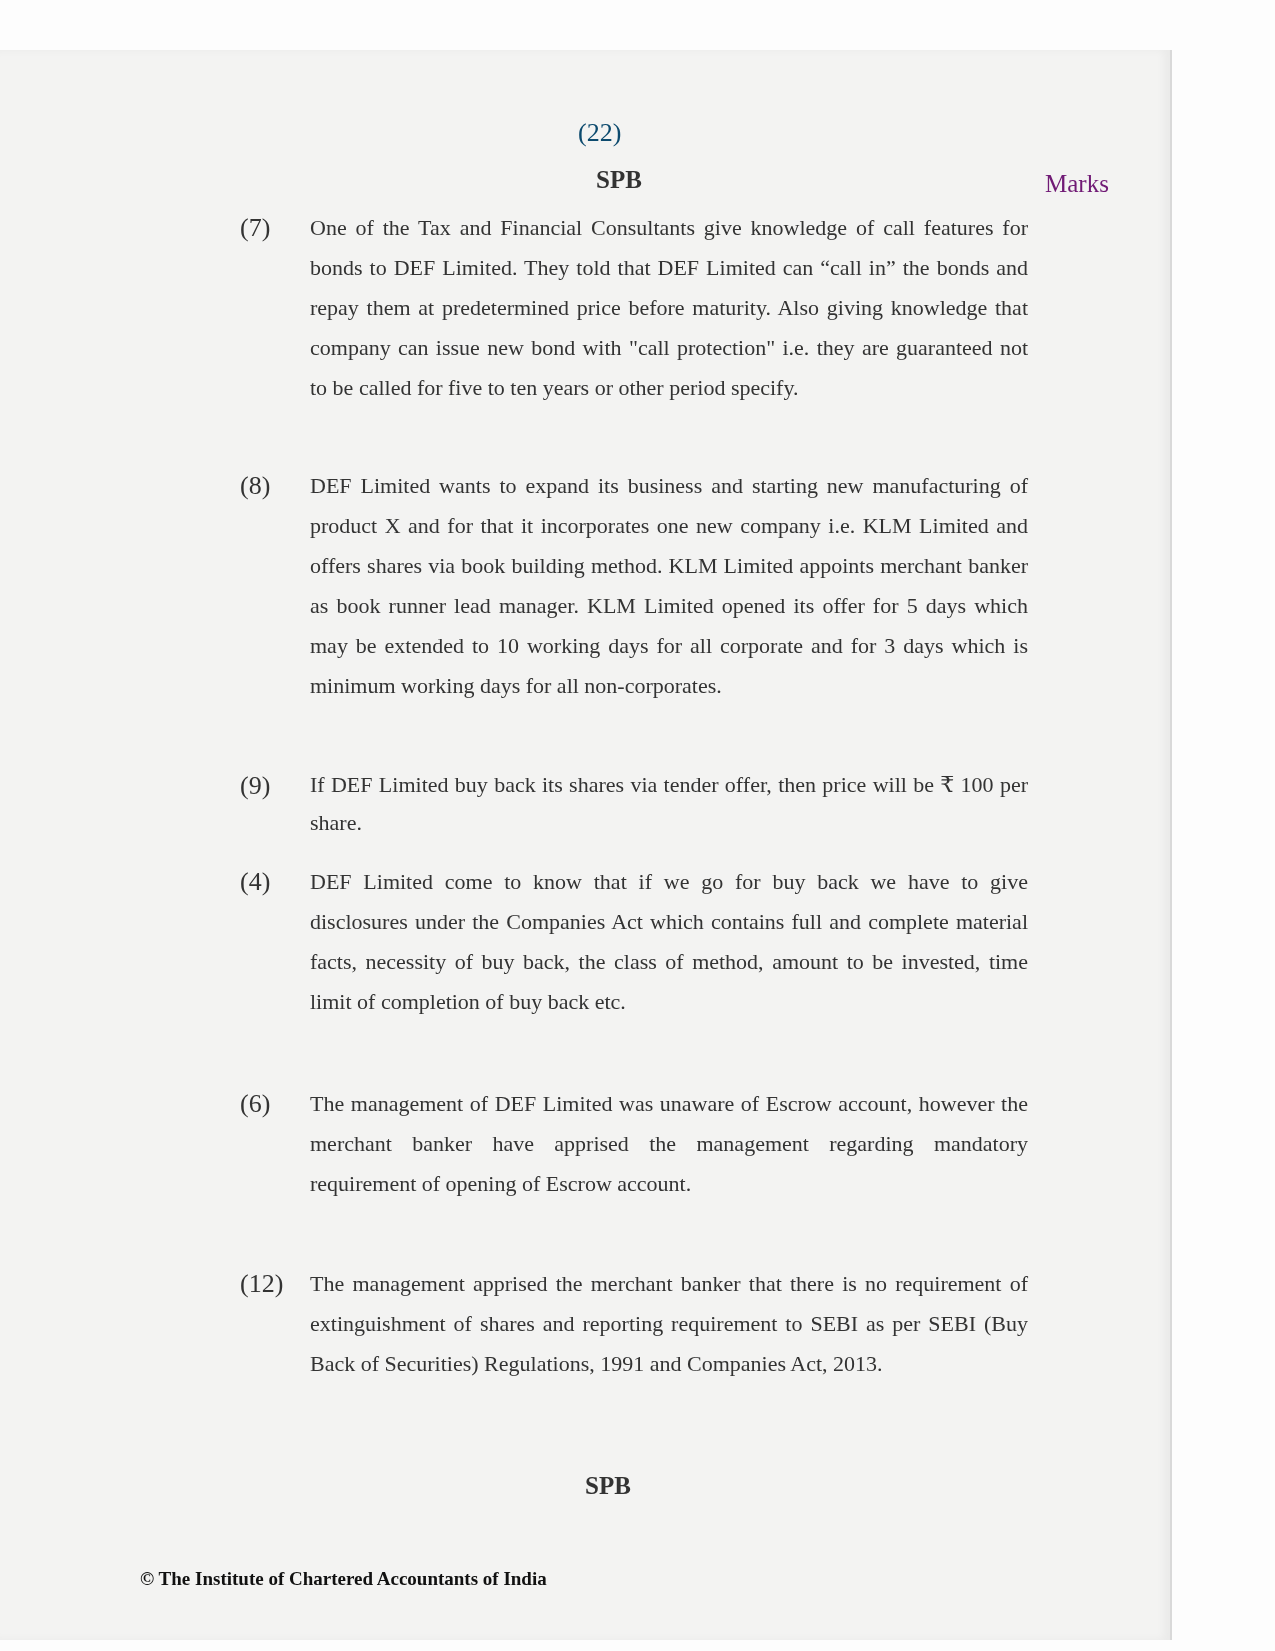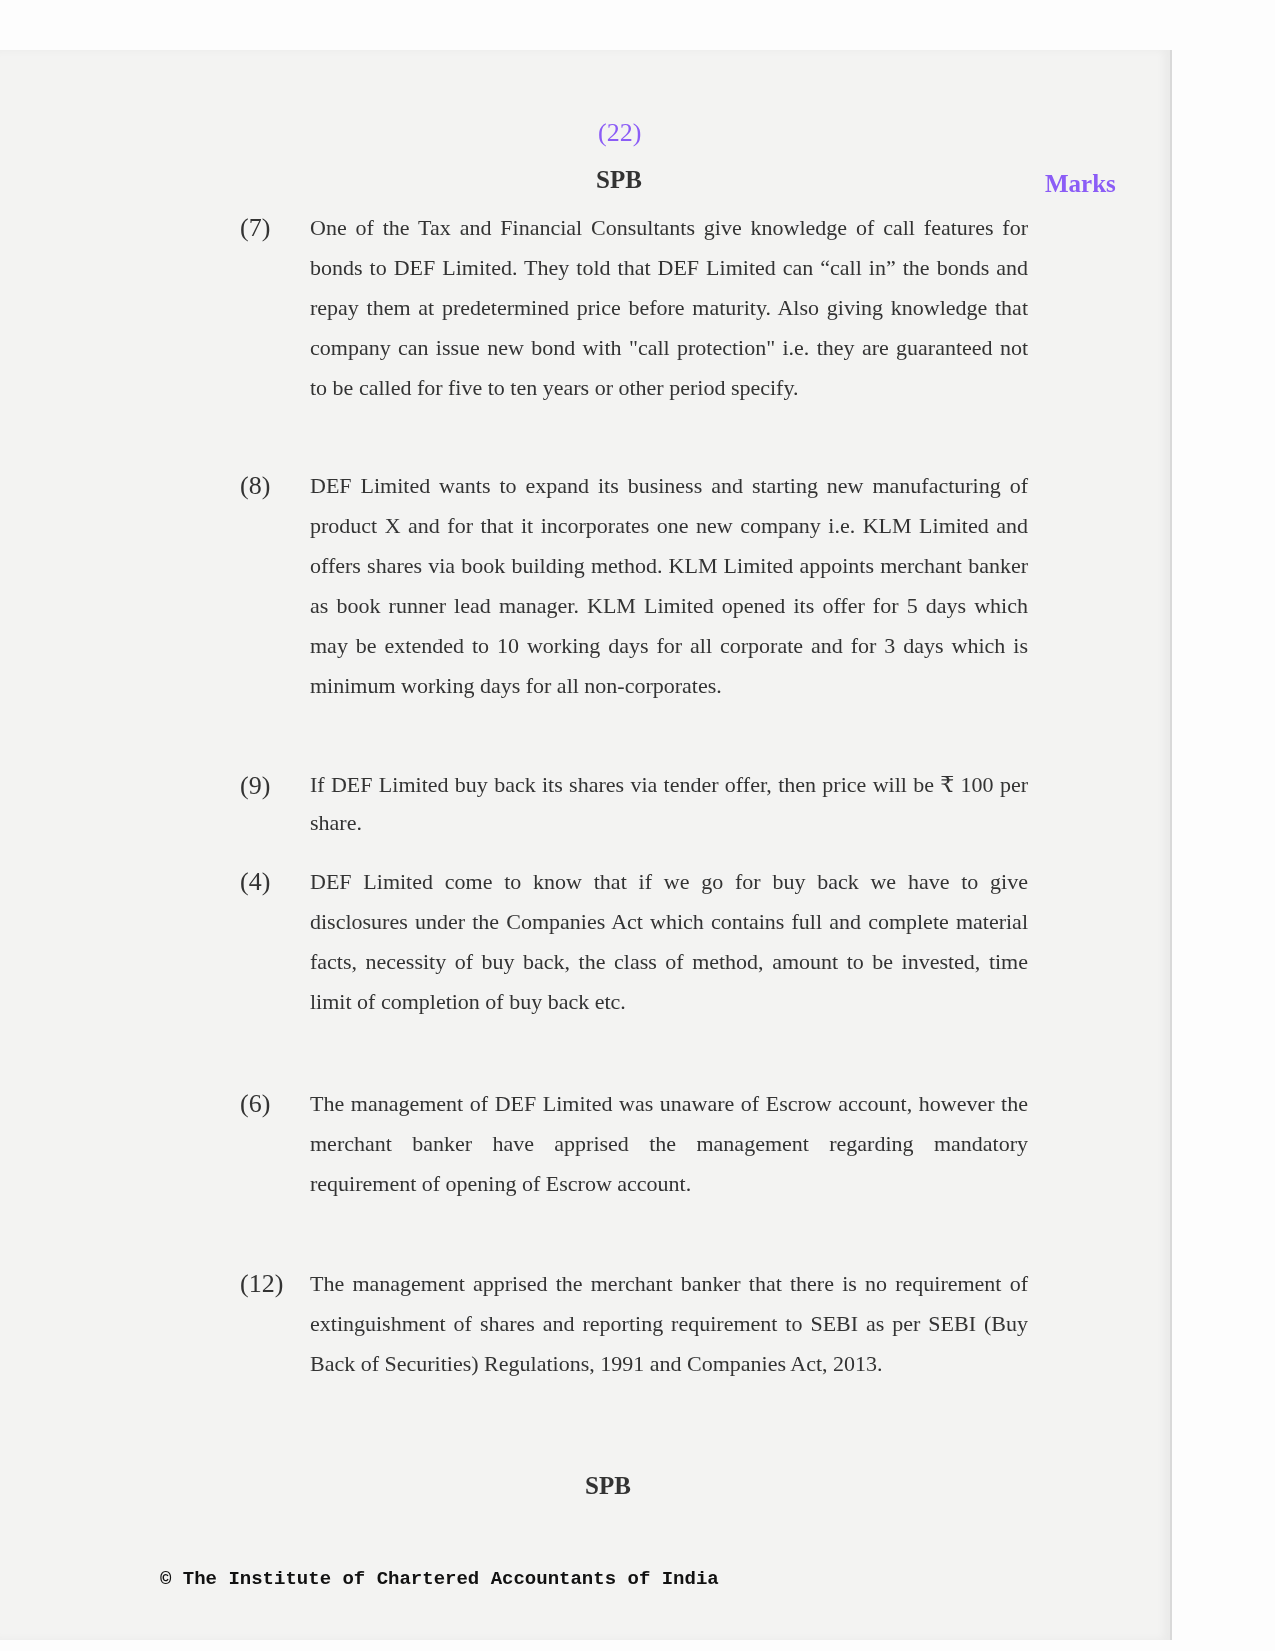--- a/index.html
+++ b/index.html
@@ -9,25 +9,25 @@
     font-family: "Liberation Serif", "DejaVu Serif", serif;
     color: #2b2b2b;
   }
   .paper {
     position: absolute; left: 0; top: 50px; width: 1170px; height: 1590px;
     background: #f3f3f2;
     border-right: 2px solid #d9d9d9;
     box-shadow: inset -6px 0 8px rgba(0,0,0,0.04);
   }
   .abs { position: absolute; white-space: nowrap; }
-  .page-number { left: 598px; top: 118px; font-size: 26px; color: #8b5cf6; }
+  .page-number { left: 578px; top: 118px; font-size: 26px; color: #0c4a6e; }
   .series-top { left: 596px; top: 166px; font-size: 25px; font-weight: bold; color: #333; }
-  .marks { left: 1045px; top: 170px; font-size: 25px; font-weight: bold; color: #8b5cf6; }
+  .marks { left: 1045px; top: 170px; font-size: 25px; font-weight: normal; color: #701a75; }
   .series-bottom { left: 585px; top: 1472px; font-size: 25px; font-weight: bold; color: #333; }
-  .footer { left: 160px; top: 1568px; font-size: 19px; font-weight: bold; color: #111; font-family: Liberation Mono, monospace; }
+  .footer { left: 140px; top: 1568px; font-size: 19px; font-weight: bold; color: #111; }
 
   .item { position: absolute; left: 240px; width: 790px; }
   .item-num { position: absolute; left: 0; top: 0; font-size: 26px; line-height: 40px; color: #333; }
   .item-text {
     position: absolute; left: 70px; width: 718px;
     font-size: 22px; line-height: 40px; text-align: justify; color: #333;
     text-align-last: left;
   }
   .item-text.tight { line-height: 38px; }
 </style>

